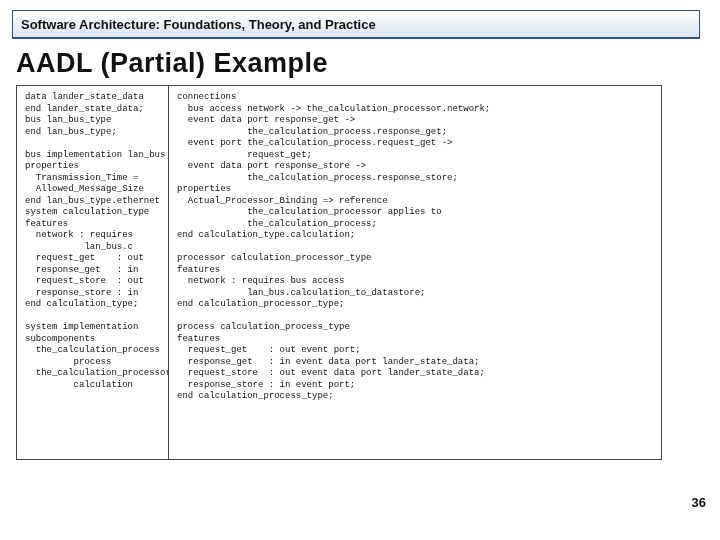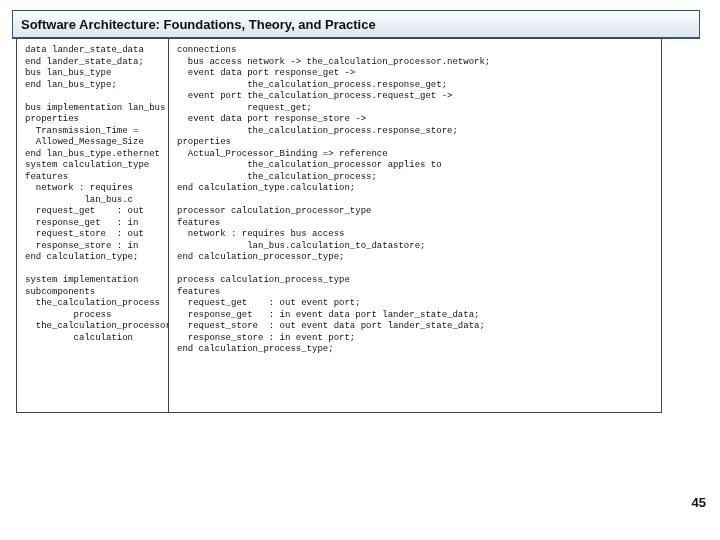--- a/index.html
+++ b/index.html
@@ -98,20 +98,21 @@
 <body>
 
 <div class="slide">
 
   <div class="header-bar">
     <div class="header-inner">
       <span class="header-text">Software Architecture: Foundations, Theory, and Practice</span>
     </div>
   </div>
 
+  <div class="slide-title">AADL (Partial) Example</div>
 
   <div class="code-area">
     <div class="code-box code-left">data lander_state_data
 end lander_state_data;
 bus lan_bus_type
 end lan_bus_type;
 
 bus implementation lan_bus
 properties
   Transmission_Time =
@@ -155,16 +156,16 @@
 
 process calculation_process_type
 features
   request_get    : out event port;
   response_get   : in event data port lander_state_data;
   request_store  : out event data port lander_state_data;
   response_store : in event port;
 end calculation_process_type;</div>
   </div>
 
-  <div class="page-num">45</div>
+  <div class="page-num">36</div>
 
 
 </div>
 
 </body></html>

